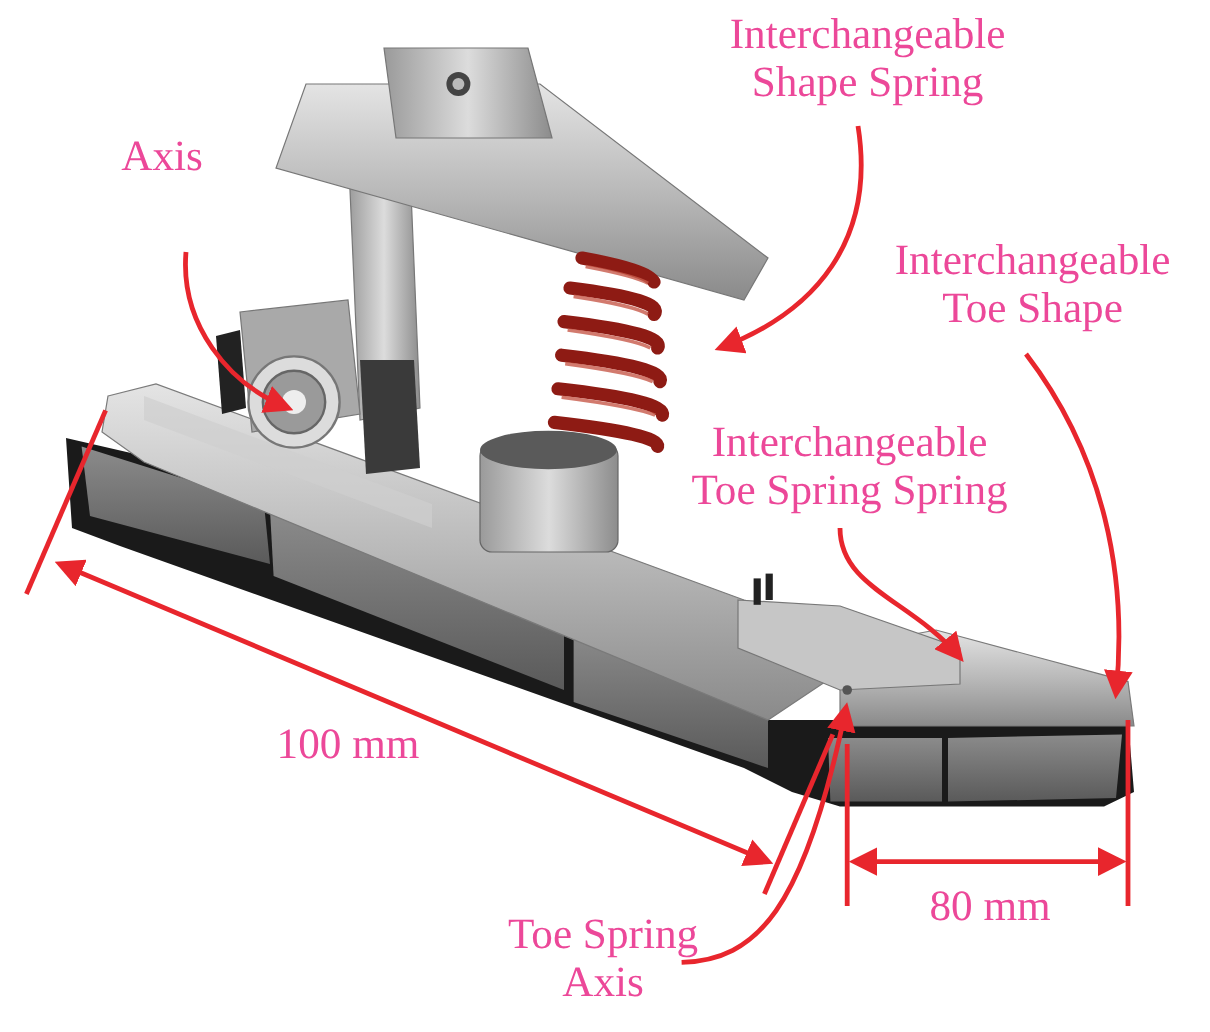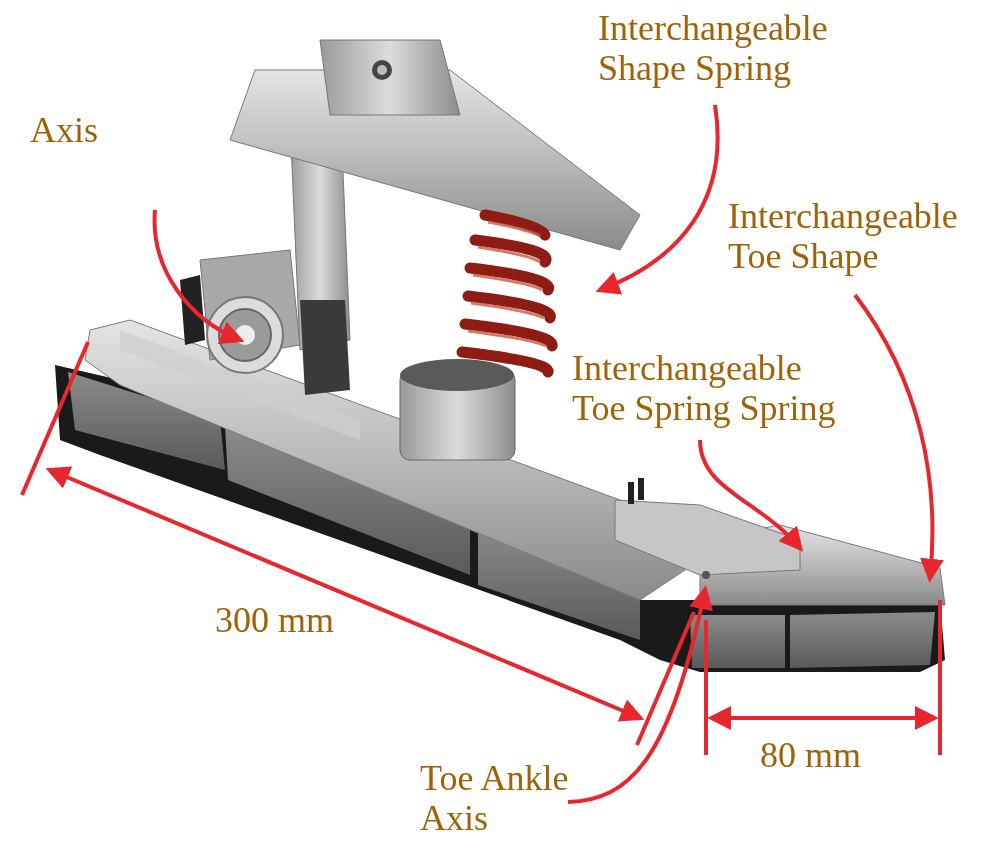--- a/index.html
+++ b/index.html
@@ -1,20 +1,20 @@
 <!DOCTYPE html>
 <html><head>
 <meta charset="utf-8">
 <style>
   html, body { margin: 0; padding: 0; background: #ffffff; }
   body { width: 1008px; height: 860px; position: relative; overflow: hidden;
          font-family: "Liberation Serif", "DejaVu Serif", serif; }
   #stage { position: absolute; left: 0; top: 0; width: 1008px; height: 860px; }
-  .label { position: absolute; color: #a16207; font-size: 36px; line-height: 40px;
-           text-align: left; white-space: nowrap; }
+  .label { position: absolute; color: #ec4899; font-size: 36px; line-height: 40px;
+           text-align: center; white-space: nowrap; }
   .label span { display: block; }
   svg { position: absolute; left: 0; top: 0; }
 </style>
 </head>
 <body>
 
 <div id="stage">
 
   <svg width="1008" height="860" viewBox="0 0 1008 860">
     <defs>
@@ -133,25 +133,25 @@
     <span>Interchangeable</span>
     <span>Toe Shape</span>
   </div>
 
   <div class="label" style="left:572px; top:348px; width:272px;">
     <span>Interchangeable</span>
     <span>Toe Spring Spring</span>
   </div>
 
   <div class="label" style="left:420px; top:758px; width:165px;">
-    <span>Toe Ankle</span>
+    <span>Toe Spring</span>
     <span>Axis</span>
   </div>
 
   <div class="label" style="left:215px; top:600px; width:150px;">
-    <span>300 mm</span>
+    <span>100 mm</span>
   </div>
 
   <div class="label" style="left:760px; top:735px; width:130px;">
     <span>80 mm</span>
   </div>
 
 </div>
 
 </body></html>

